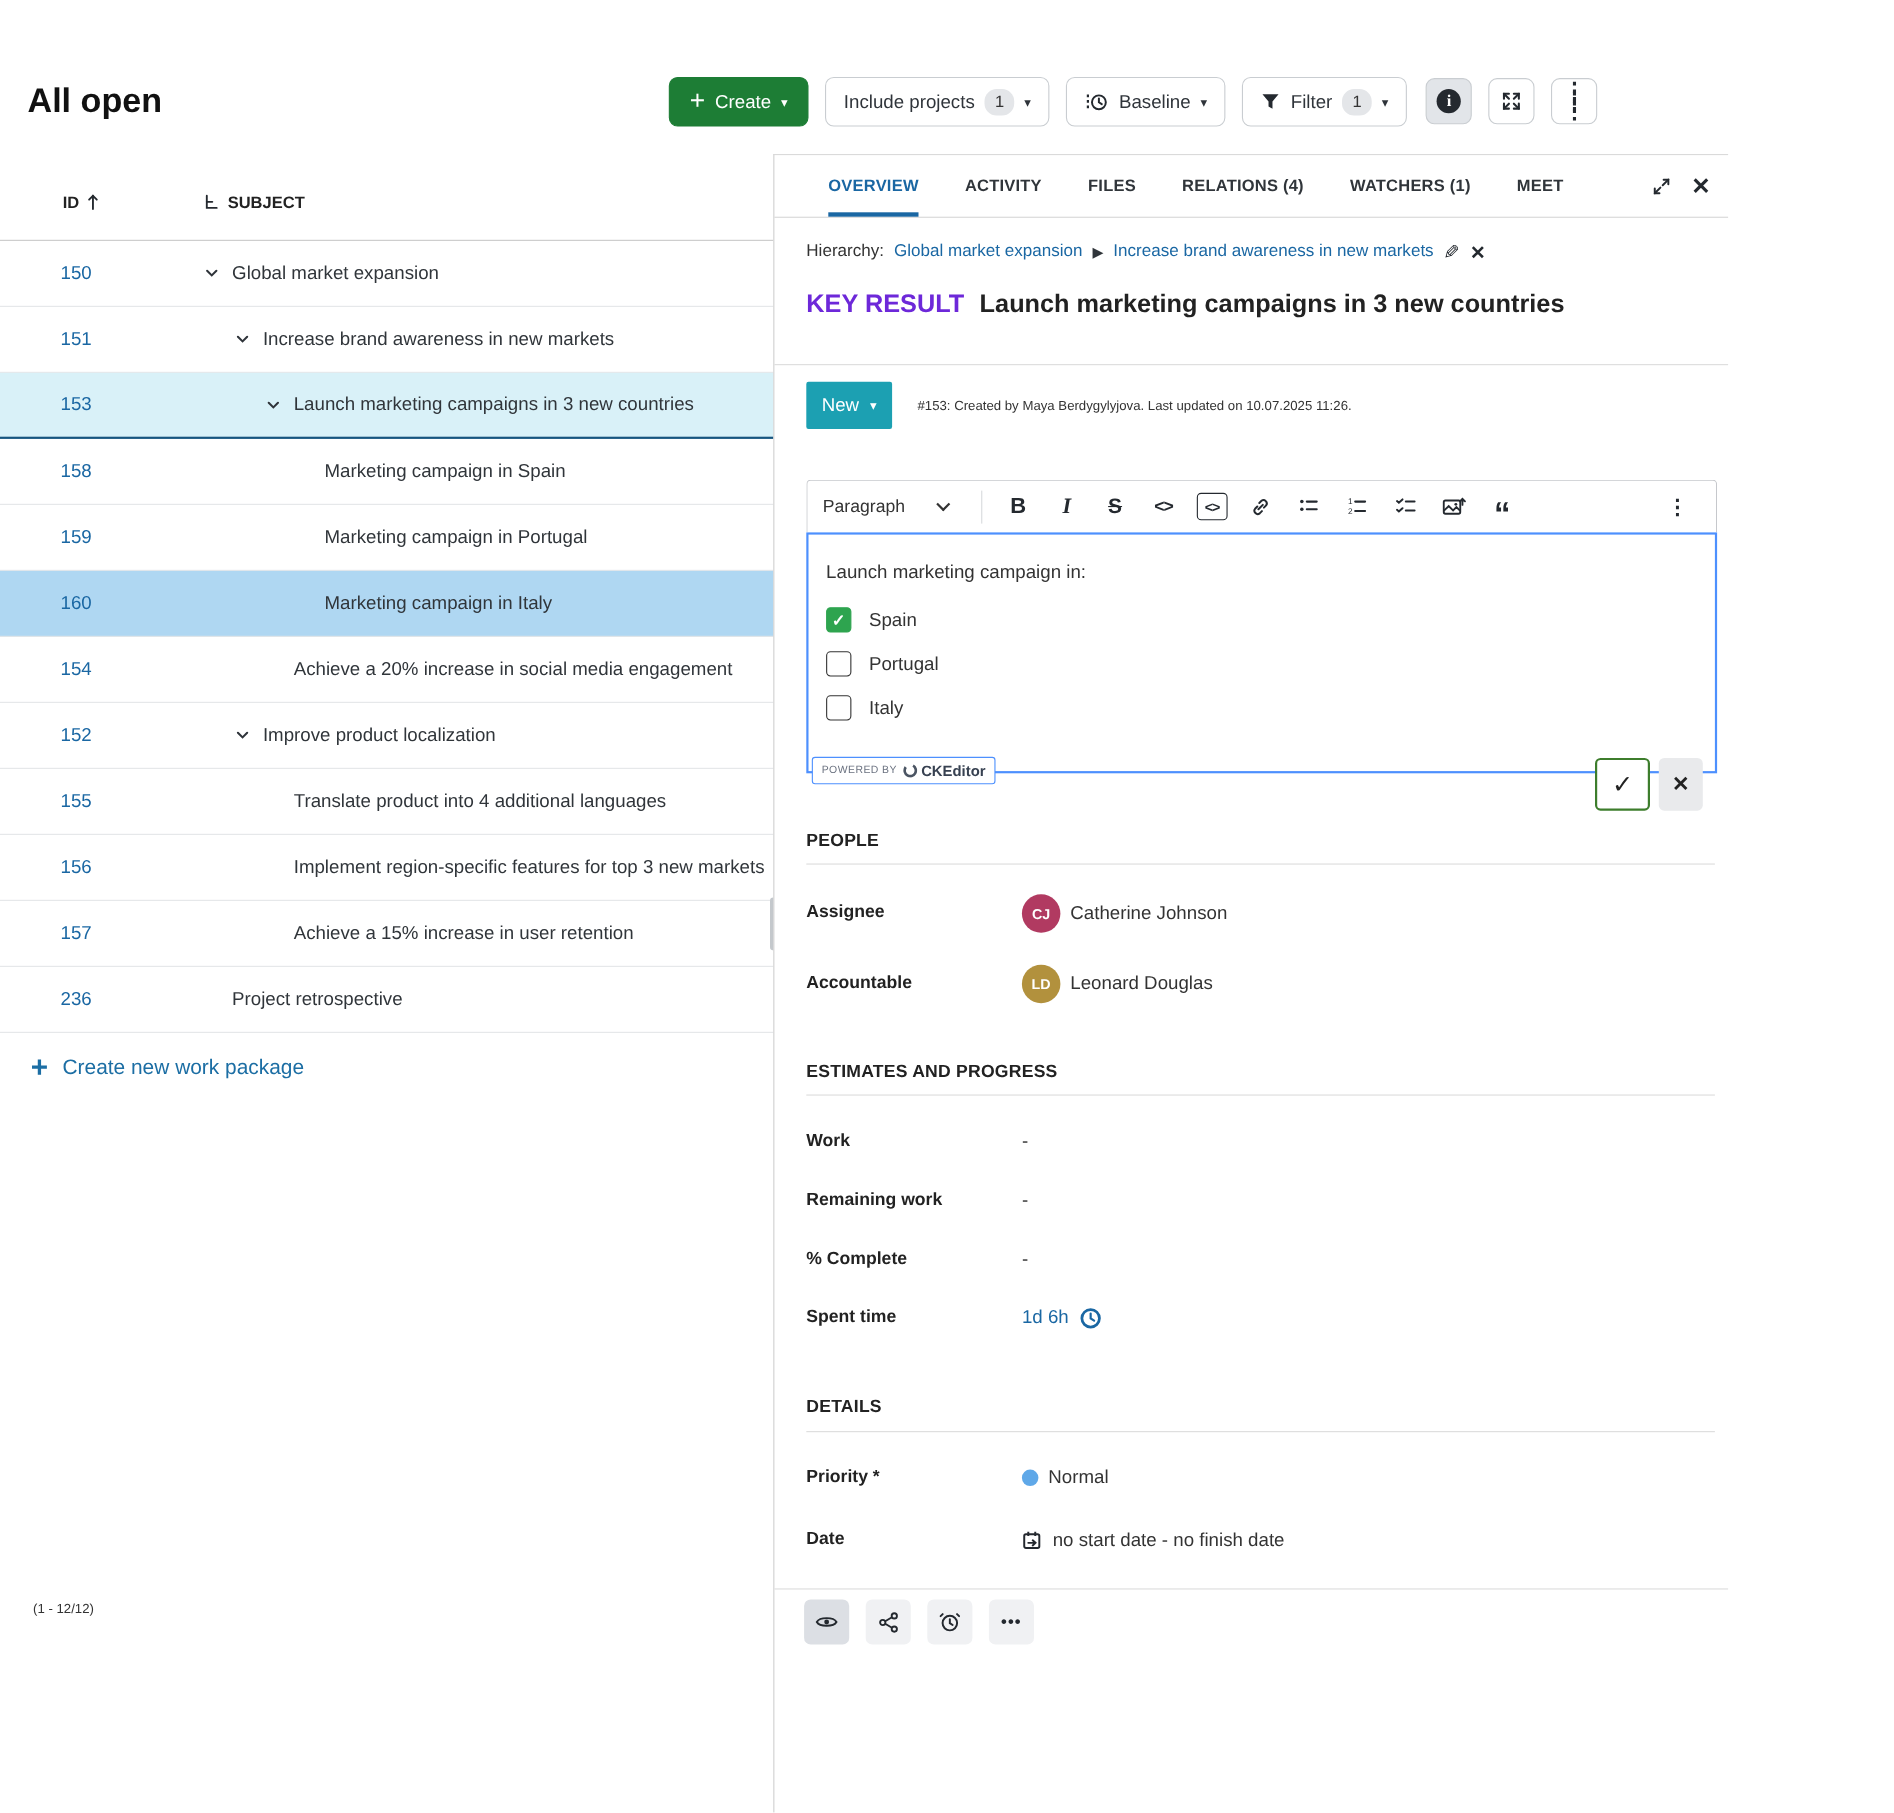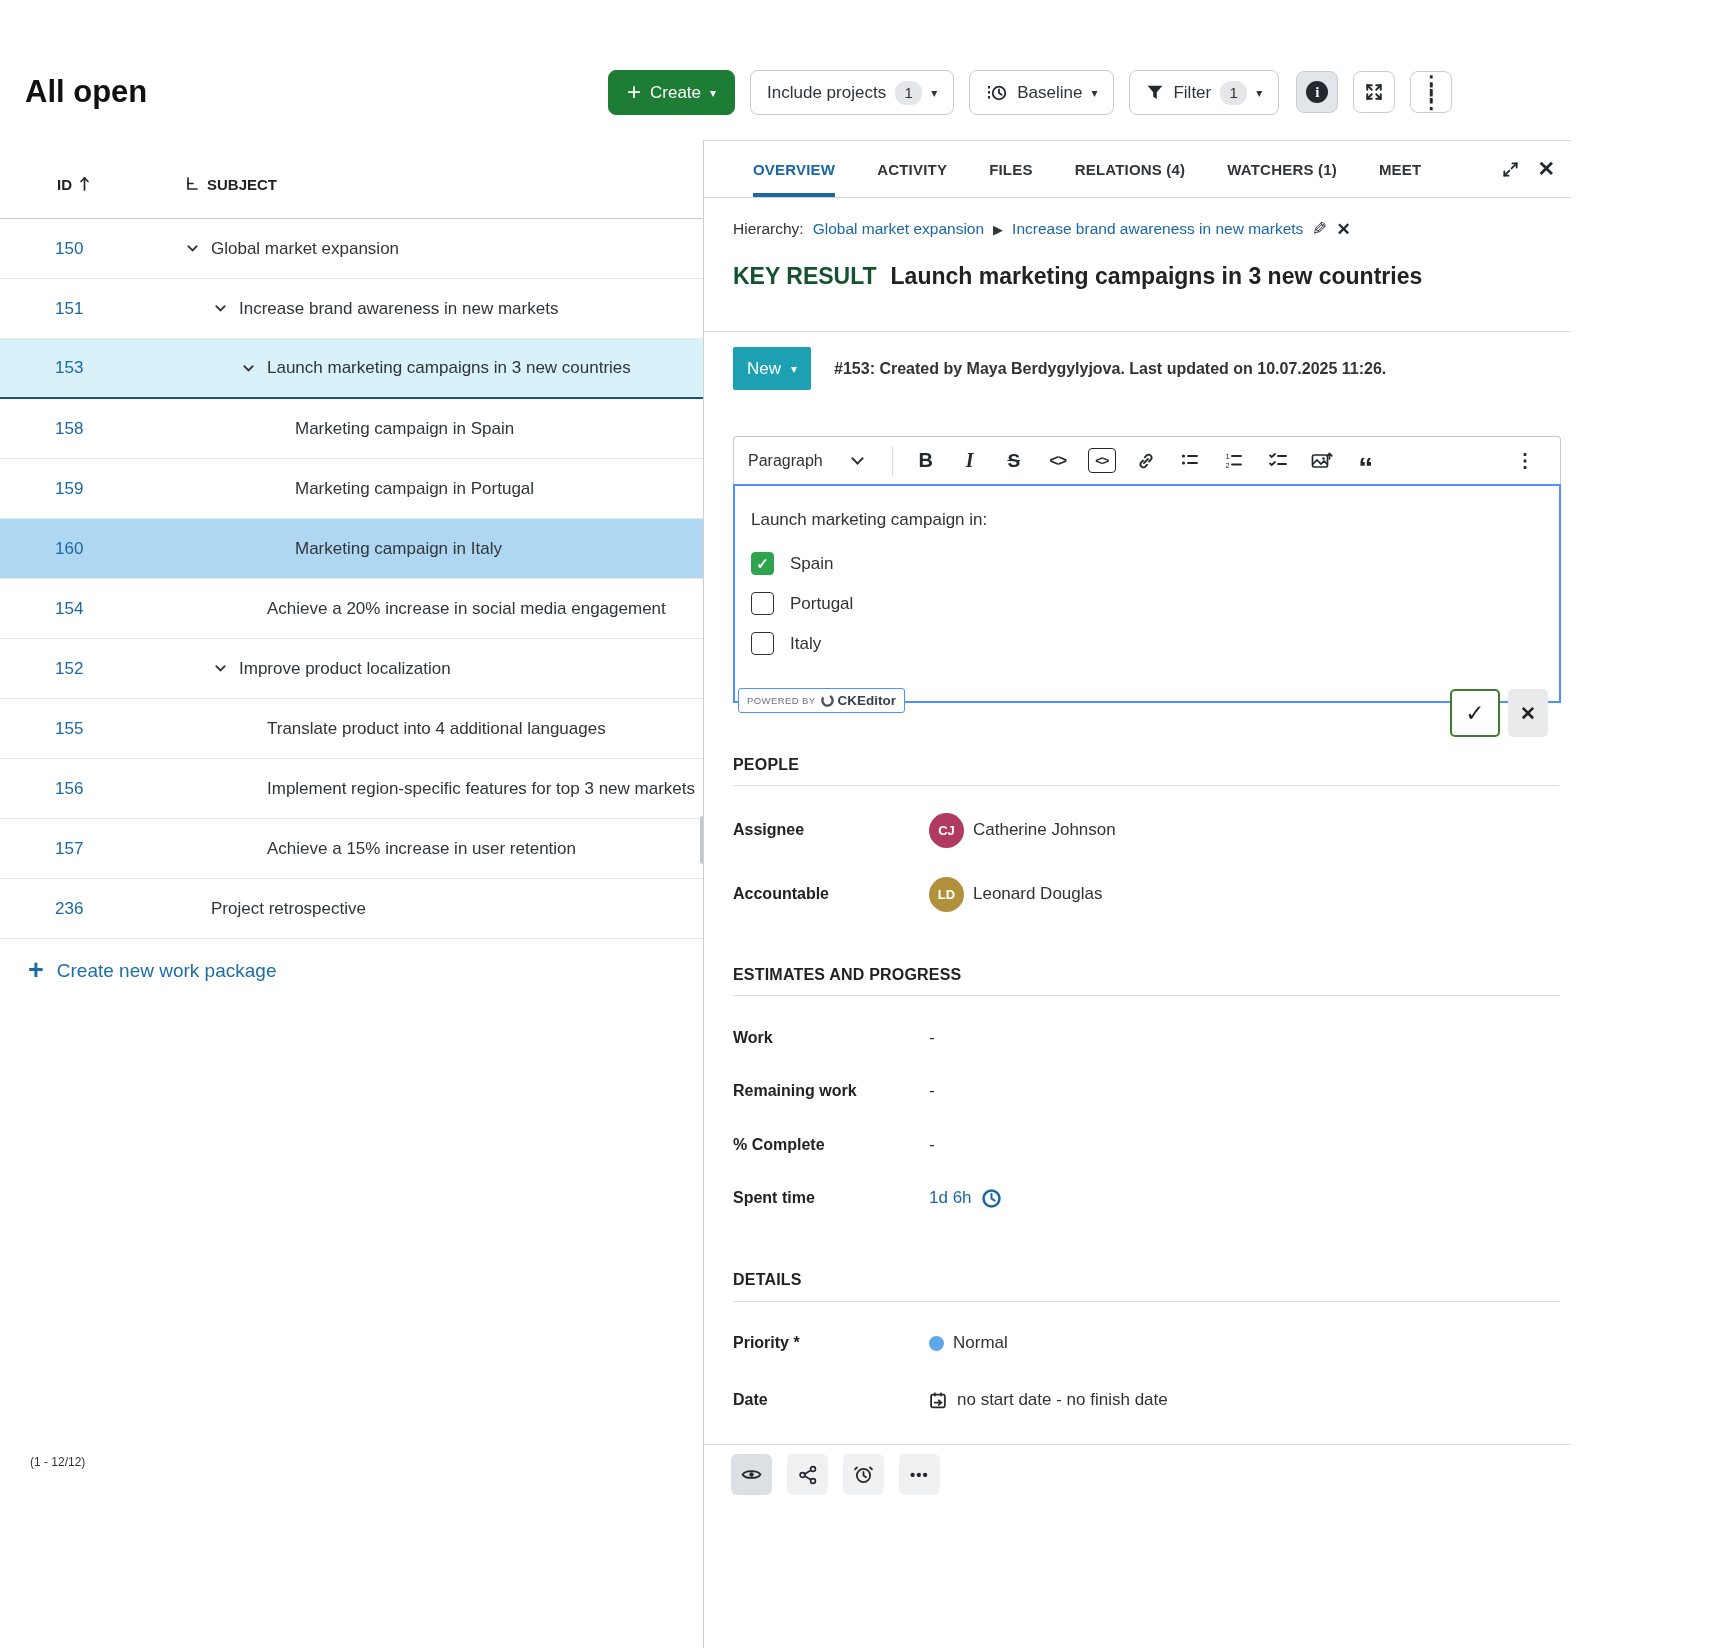--- a/index.html
+++ b/index.html
@@ -68,28 +68,28 @@
   .tab-icons .ic { cursor:pointer; display:flex; align-items:center; }
   .x-glyph { font-size:21px; color:#24292F; font-weight:bold; }
 
   .hier-row { position:absolute; left:29px; top:77px; display:flex; align-items:center; gap:9px; font-size:15.5px; }
   .hier-row a { color:#1A67A3; cursor:pointer; }
   .hier-sep { color:#30353A; font-size:13px; }
   .pencil { font-size:18px; color:#24292F; transform:scaleX(-1); cursor:pointer; }
   .hier-x { font-size:17px; font-weight:bold; color:#24292F; cursor:pointer; }
 
   .wp-title-row { position:absolute; left:29px; top:122px; font-size:23px; display:flex; gap:14px; white-space:nowrap; }
-  .type-label { color:#14532d; font-weight:bold; }
+  .type-label { color:#6d28d9; font-weight:bold; }
   .wp-title { color:#222; font-weight:600; }
   .divider { position:absolute; left:0px; right:0px; border-top:1px solid #DCDCDC; }
 
   .status-row { position:absolute; left:29px; top:206px; display:flex; align-items:center; gap:23px; }
   .status-btn { background:#1CA0B2; color:#fff; border:none; border-radius:2px; height:43px; padding:0 14px;
                 font-size:17px; display:flex; align-items:center; gap:10px; cursor:pointer; }
-  .meta-text { font-size:16px; color:#333;font-weight:bold; }
+  .meta-text { font-size:12px; color:#333; }
 
   
   .editor { position:absolute; left:29px; top:295px; width:828px; }
   .ed-toolbar { display:flex; align-items:center; height:48px; border:1px solid #C6C8CC; border-bottom:none;
                 border-radius:4px 4px 0 0; background:#fff; padding:4px 14px; gap:2px; }
   .para-dd { display:flex; align-items:center; gap:30px; padding-right:18px; font-size:16px; color:#333; cursor:pointer; }
   .thin-chev { width:9px; height:9px; border-right:2px solid #333; border-bottom:2px solid #333;
                transform:rotate(45deg); margin-top:-5px; }
   .ed-sep { width:1px; height:30px; background:#D8DADD; margin:0 10px; }
   .ed-btn { width:42px; height:38px; display:flex; align-items:center; justify-content:center; cursor:pointer;

